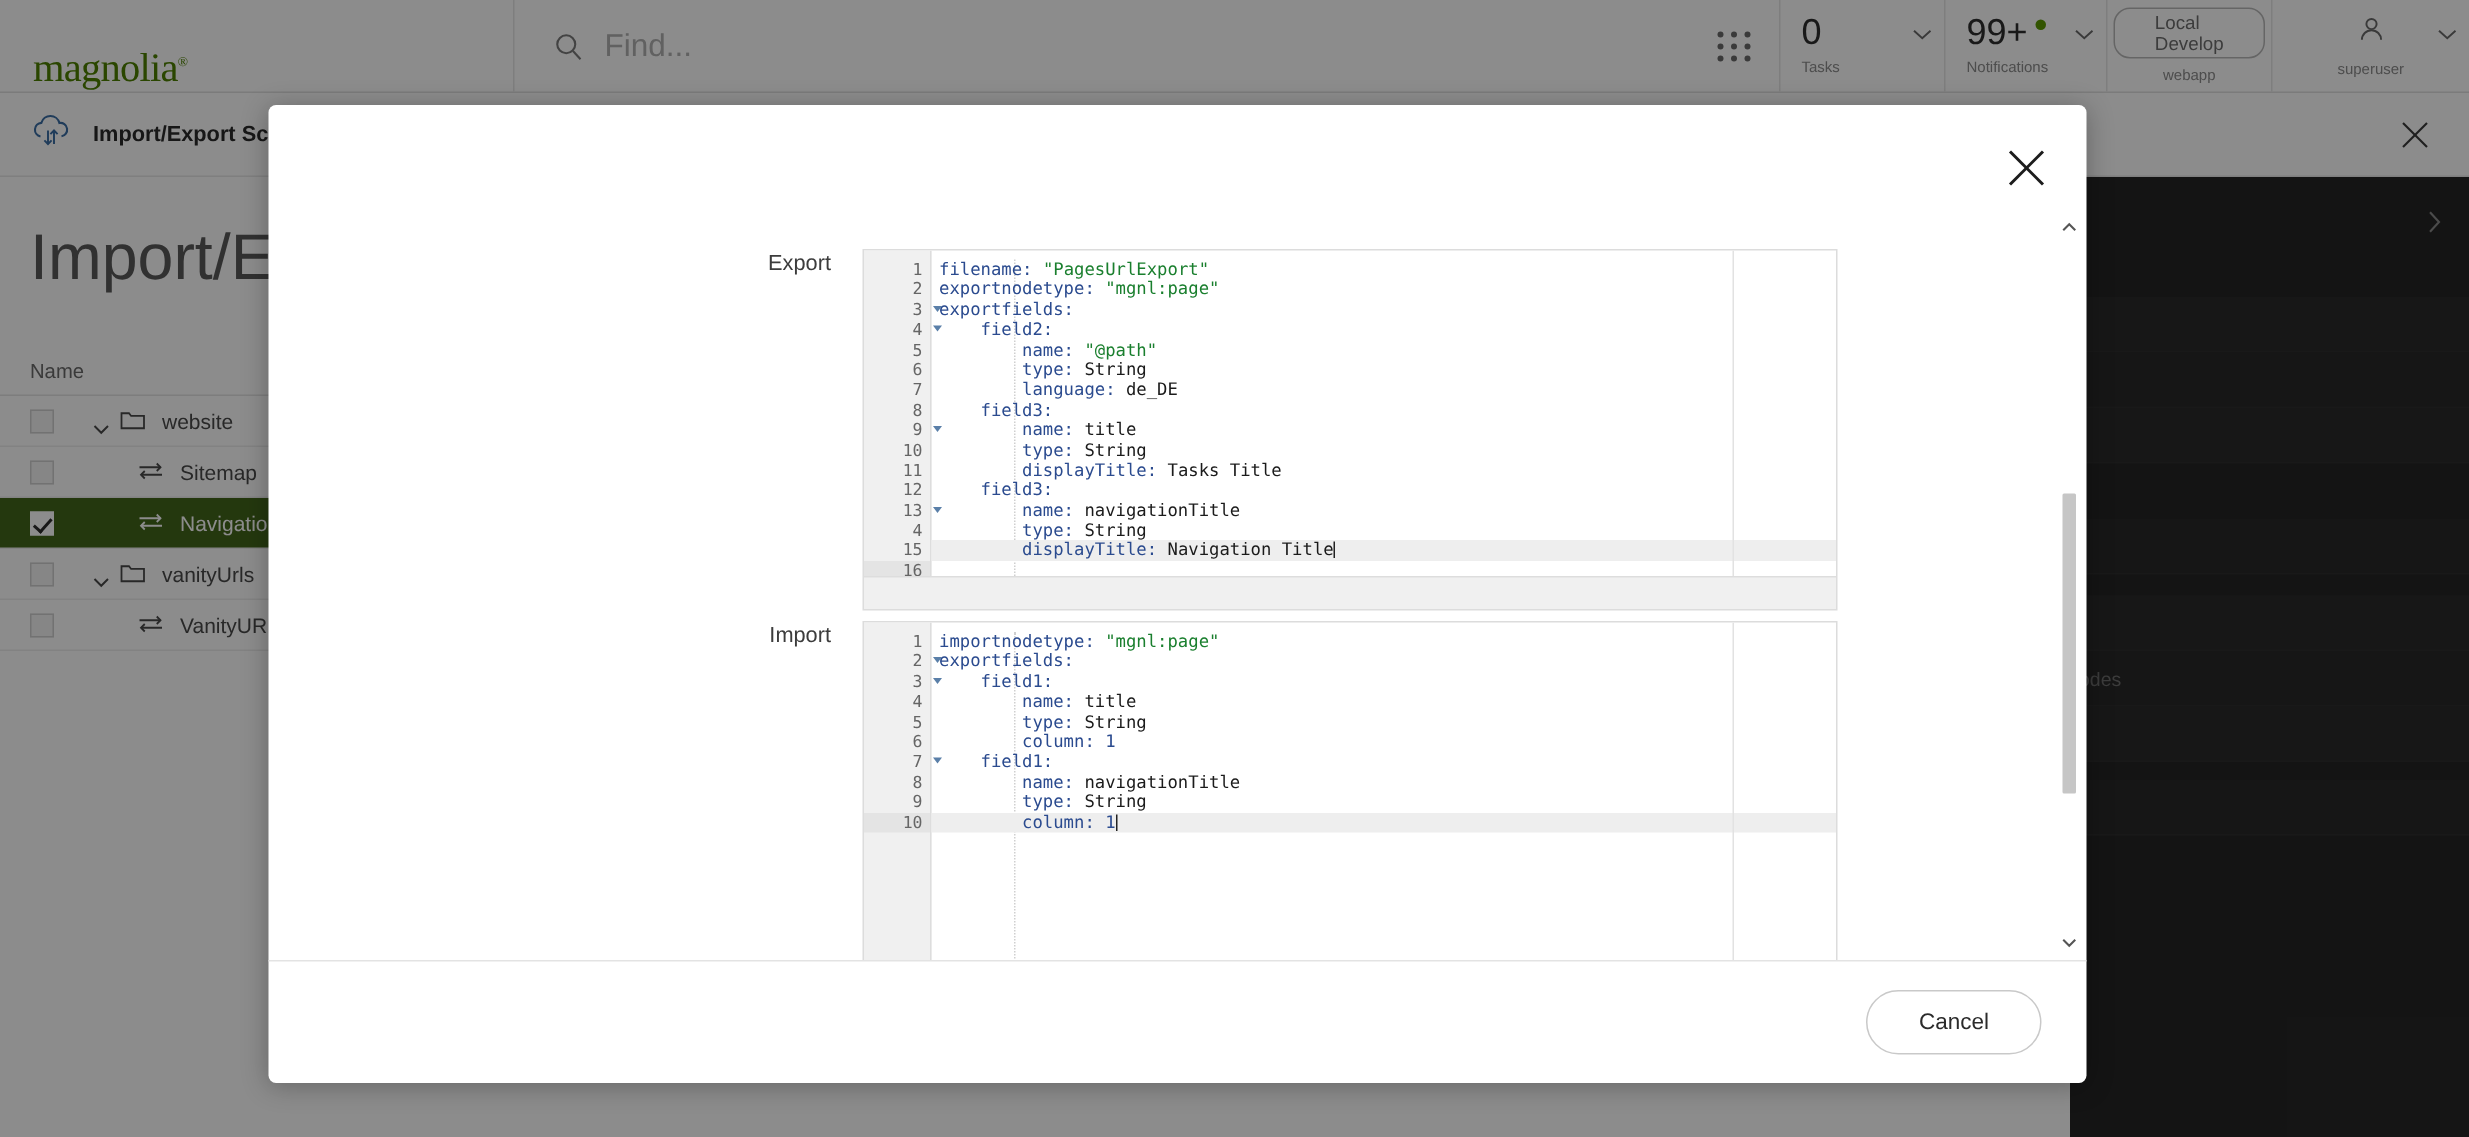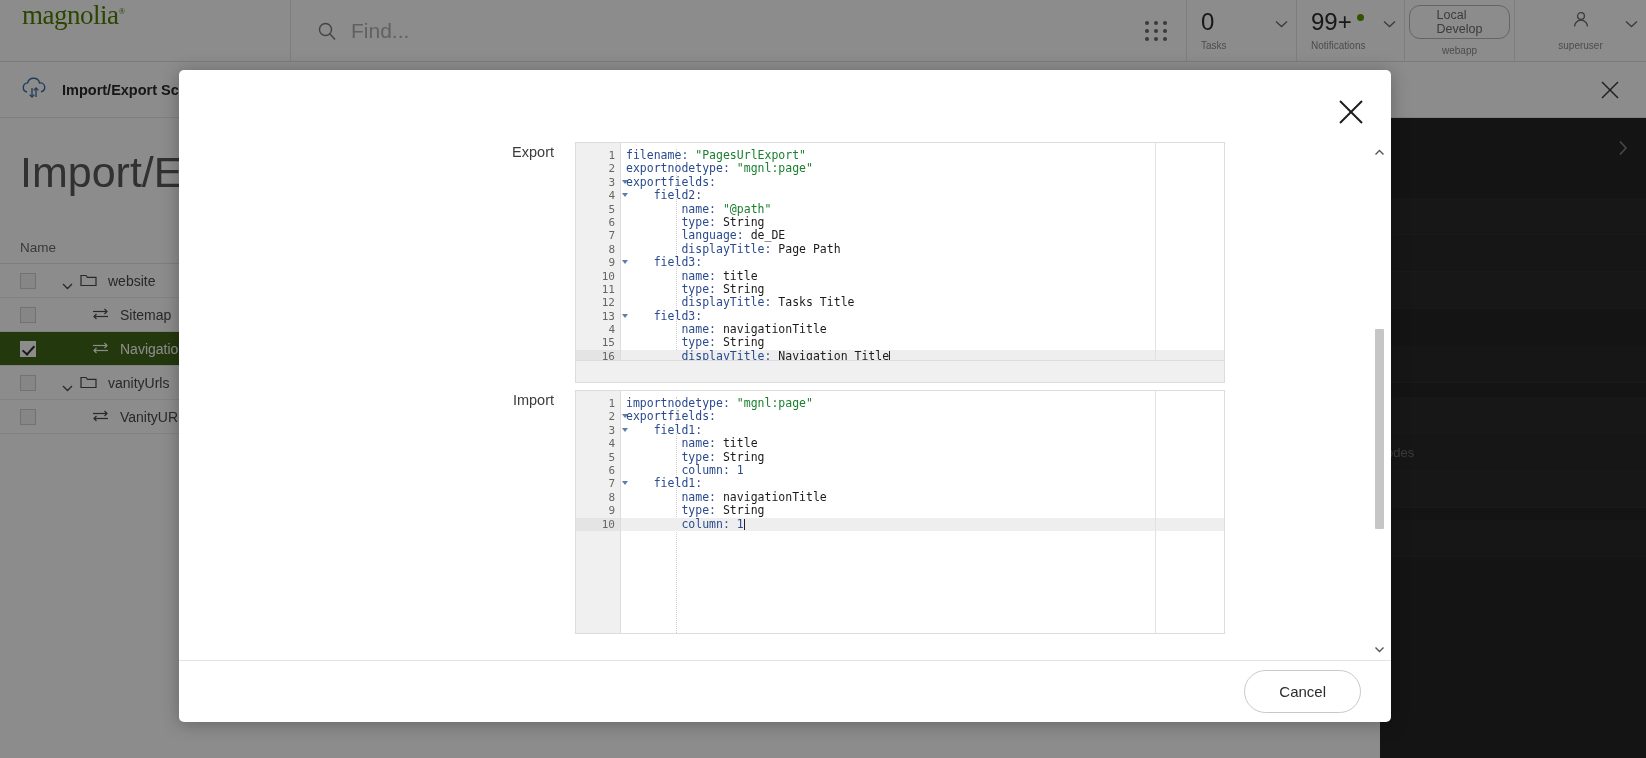--- a/index.html
+++ b/index.html
@@ -13,21 +13,21 @@
 
   
   .app { position: absolute; inset: 0; background: #ffffff; }
 
   .app-header {
     position: absolute; left: 0; top: 0; width: 1646px; height: 62px;
     background: #fff; border-bottom: 1px solid #e0e0e0;
     display: flex; align-items: stretch;
   }
   .brand-cell {
-    width: 291px; display: flex; align-items: flex-start; padding-left: 22px;
+    width: 343px; display: flex; align-items: flex-end; padding-left: 22px;
     border-right: 1px solid #e6e6e6;
   }
   .brand-logo {
     font-family: "Liberation Serif", serif;
     font-size: 27px; color: #4e8000; letter-spacing: -0.5px;
     font-weight: 400; position: relative;
   }
   .brand-logo sup { font-size: 9px; vertical-align: super; }
   .search-cell {
     flex: 1; display: flex; align-items: center; gap: 14px; padding-left: 26px;
@@ -142,21 +142,21 @@
   .sb-arrow-up, .sb-arrow-dn {
     position: absolute; left: 0; width: 11px; height: 11px;
   }
   .sb-arrow-up { top: 0; }
   .sb-arrow-dn { bottom: 0; }
   .sb-thumb {
     position: absolute; left: 1px; top: 185px; width: 9px; height: 200px;
     background: #c6c6c6; border-radius: 1px;
   }
 
-  .field-row { display: flex; align-items: flex-start; padding-left: 36px; }
+  .field-row { display: flex; align-items: flex-start; padding-left: 36px; margin-top: 24px; }
   .field-label {
     width: 360px; text-align: right; padding-right: 21px;
     font-size: 14.5px; color: #3c3c3c; padding-top: 2px;
   }
 
   
   .editor {
     border: 1px solid #dcdcdc; background: #ffffff;
     display: flex; position: relative; overflow: hidden;
   }
@@ -201,21 +201,21 @@
   .ed-right-rule {
     position: absolute; right: 68px; top: 0; bottom: 0; width: 1px;
     background: #e2e2e2;
   }
   .ed-footer-bar {
     position: absolute; left: 0; right: 0; bottom: 0; height: 22px;
     background: #f0f0f0; border-top: 1px solid #ddd;
   }
 
   .dialog-footer {
-    height: 62px; border-top: 1px solid #e3e3e3; flex: none;
+    height: 82px; border-top: 1px solid #e3e3e3; flex: none;
     display: flex; align-items: center; justify-content: flex-end;
     padding-right: 30px; gap: 17px;
   }
   .btn {
     font-size: 15px; border-radius: 22px; cursor: pointer;
     font-family: "Liberation Sans", sans-serif;
   }
   .btn-cancel {
     background: #fff; border: 1px solid #c9c9c9; color: #2b2b2b;
     padding: 12px 34px;
@@ -437,21 +437,20 @@
           <div class="code-area">
             <div class="vguide"></div>
             <div id="code-export">
                 <div class="code-line"><span class="k">filename: </span><span class="s">"PagesUrlExport"</span></div>
                 <div class="code-line"><span class="k">exportnodetype: </span><span class="s">"mgnl:page"</span></div>
                 <div class="code-line"><span class="k">exportfields:</span></div>
                 <div class="code-line"><span class="k">    field2:</span></div>
                 <div class="code-line"><span class="k">        name: </span><span class="s">"@path"</span></div>
                 <div class="code-line"><span class="k">        type: </span><span class="v">String</span></div>
                 <div class="code-line"><span class="k">        language: </span><span class="v">de_DE</span></div>
-                <div class="code-line"><span class="k">        displayTitle: </span><span class="v">Page Path</span></div>
                 <div class="code-line"><span class="k">    field3:</span></div>
                 <div class="code-line"><span class="k">        name: </span><span class="v">title</span></div>
                 <div class="code-line"><span class="k">        type: </span><span class="v">String</span></div>
                 <div class="code-line"><span class="k">        displayTitle: </span><span class="v">Tasks Title</span></div>
                 <div class="code-line"><span class="k">    field3:</span></div>
                 <div class="code-line"><span class="k">        name: </span><span class="v">navigationTitle</span></div>
                 <div class="code-line"><span class="k">        type: </span><span class="v">String</span></div>
                 <div class="code-line hl"><span class="k">        displayTitle: </span><span class="v">Navigation Title</span><span class="caret"></span></div>
               </div>
           </div>

